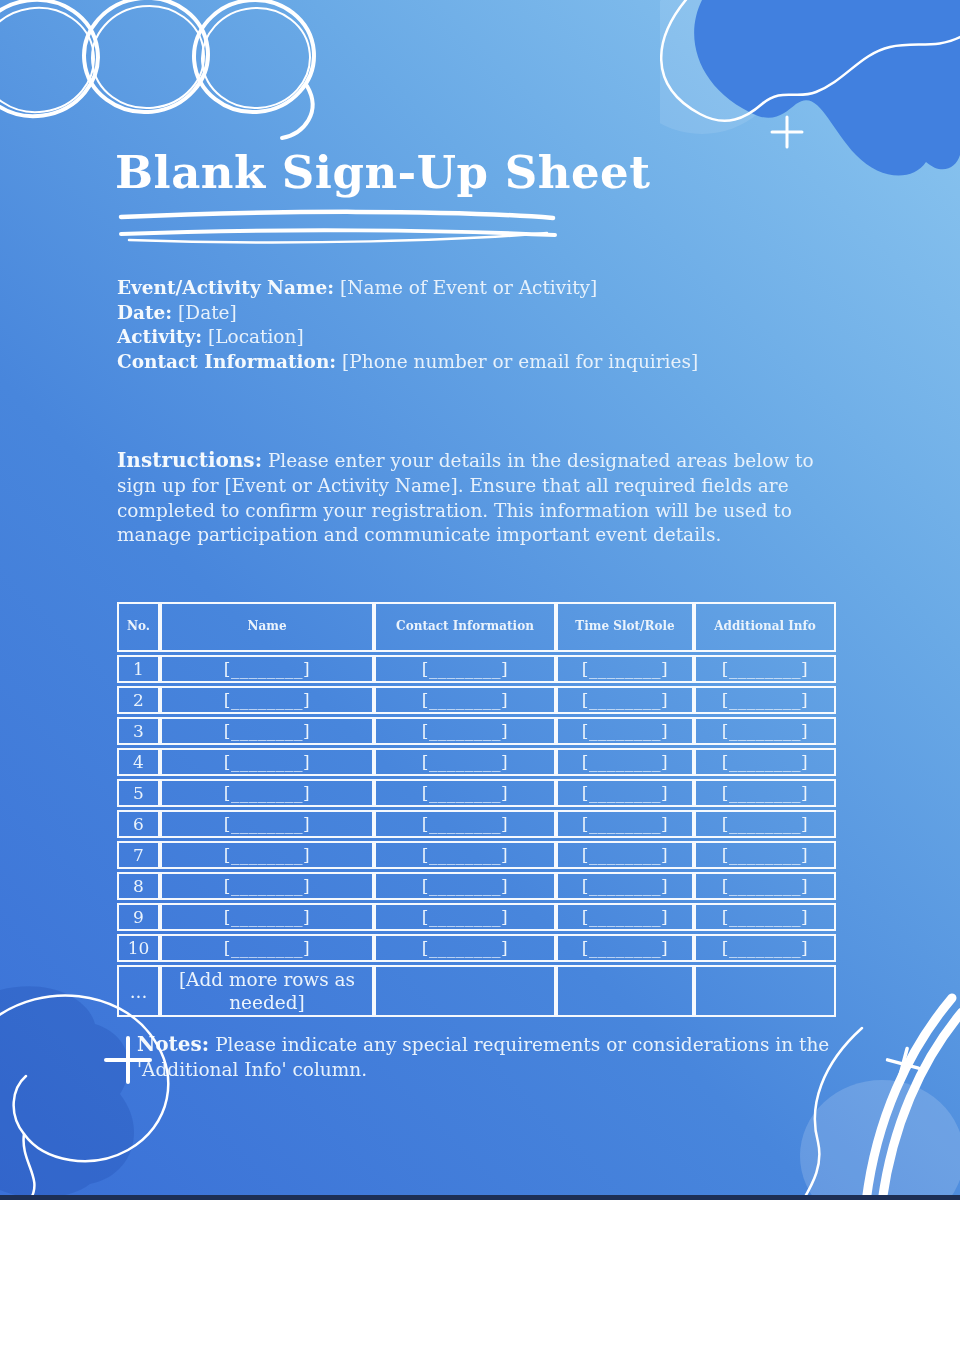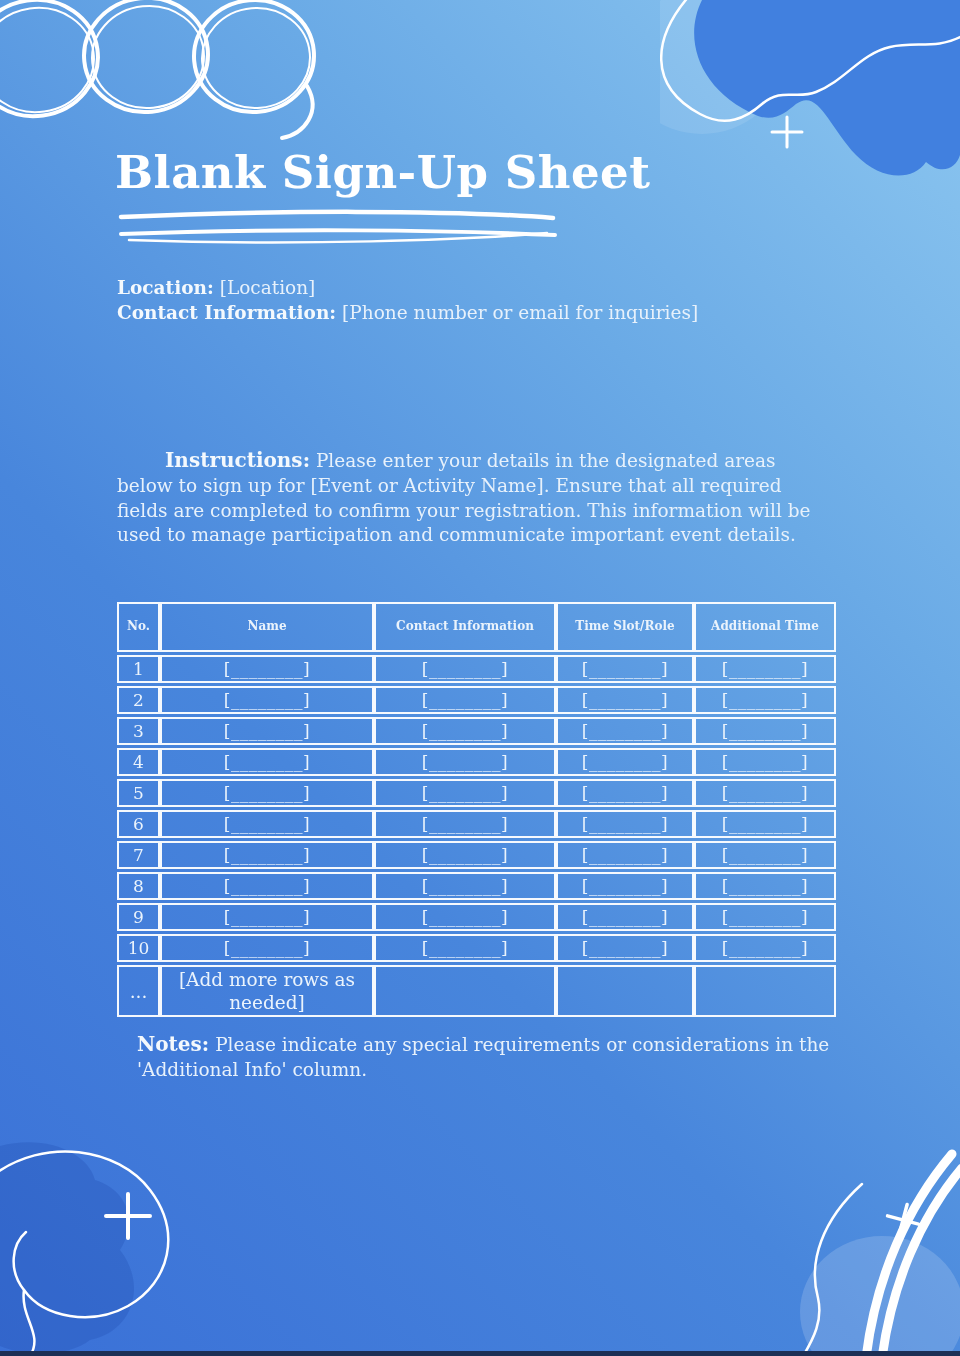--- a/index.html
+++ b/index.html
@@ -1,37 +1,37 @@
 <!DOCTYPE html>
 <html><head>
 <meta charset="utf-8">
 <style>
   html,body { margin:0; padding:0; }
   .page {
-    position:relative; width:960px; height:1356px; overflow:hidden;
+    position:relative; width:960px; height:1200px; overflow:hidden;
     background: linear-gradient(225deg, #8ec8f0 0%, #6aaae6 30%, #4886dc 62%, #3a70d7 100%);
     font-family:"DejaVu Serif","Liberation Serif",serif;
     color:#eaf3fc;
   }
   svg { display:block; }
   .deco { position:absolute; pointer-events:none; }
 
   .title {
     position:absolute; left:115px; top:146px; margin:0;
     font-size:45px; font-weight:700; color:#ffffff; letter-spacing:0.5px;
   }
   .title-underline { left:117px; top:206px; }
 
   .details { position:absolute; left:117px; top:276px; font-size:18.5px; line-height:24.6px; }
   .details .lbl { font-weight:700; color:#f4f9fd; }
   .details .val { color:#e7f1fb; }
 
   .instructions { position:absolute; left:117px; top:448px; width:706px;
     font-size:18.5px; line-height:24.8px; color:#e7f1fb; }
-  .instructions .lbl { font-weight:700; font-size:20px; color:#f4f9fd;margin-left:48px; }
+  .instructions .lbl { font-weight:700; font-size:20px; color:#f4f9fd; }
 
   table.signup {
     position:absolute; left:117px; top:599px; width:719px;
     border-collapse:separate; border-spacing:0 3px; table-layout:fixed;
   }
   table.signup th, table.signup td {
     border:2px solid rgba(255,255,255,0.95);
     text-align:center; vertical-align:middle; overflow:hidden;
     padding:1px 3px; color:#eaf3fc;
   }
@@ -81,21 +81,29 @@
   <svg class="deco title-underline" width="444" height="42" viewBox="0 0 444 42">
     <g fill="none" stroke="#ffffff" stroke-linecap="round">
       <path d="M 4,11 C 150,4 340,4 436,12" stroke-width="4.5"></path>
       <path d="M 4,28 C 160,22 330,24 438,29" stroke-width="4"></path>
       <path d="M 12,34 C 180,40 350,34 430,27" stroke-width="2.5"></path>
     </g>
   </svg>
 
   <div class="details">
     <div>
-      <span class="lbl">Location:</span>
+      <span class="lbl">Event/Activity Name:</span>
+      <span class="val">[Name of Event or Activity]</span>
+    </div>
+    <div>
+      <span class="lbl">Date:</span>
+      <span class="val">[Date]</span>
+    </div>
+    <div>
+      <span class="lbl">Activity:</span>
       <span class="val">[Location]</span>
     </div>
     <div>
       <span class="lbl">Contact Information:</span>
       <span class="val">[Phone number or email for inquiries]</span>
     </div>
   </div>
 
   <div class="instructions">
     <span class="lbl">Instructions:</span>
@@ -109,21 +117,21 @@
         <col style="width:182px">
         <col style="width:138px">
         <col style="width:142px">
       </colgroup>
     <thead>
       <tr>
         <th>No.</th>
         <th>Name</th>
         <th>Contact Information</th>
         <th>Time Slot/Role</th>
-        <th>Additional Time</th>
+        <th>Additional Info</th>
       </tr>
     </thead>
     <tbody>
       <tr>
         <td class="num">1</td>
         <td class="ph">[________]</td>
         <td class="ph">[________]</td>
         <td class="ph">[________]</td>
         <td class="ph">[________]</td>
       </tr>

